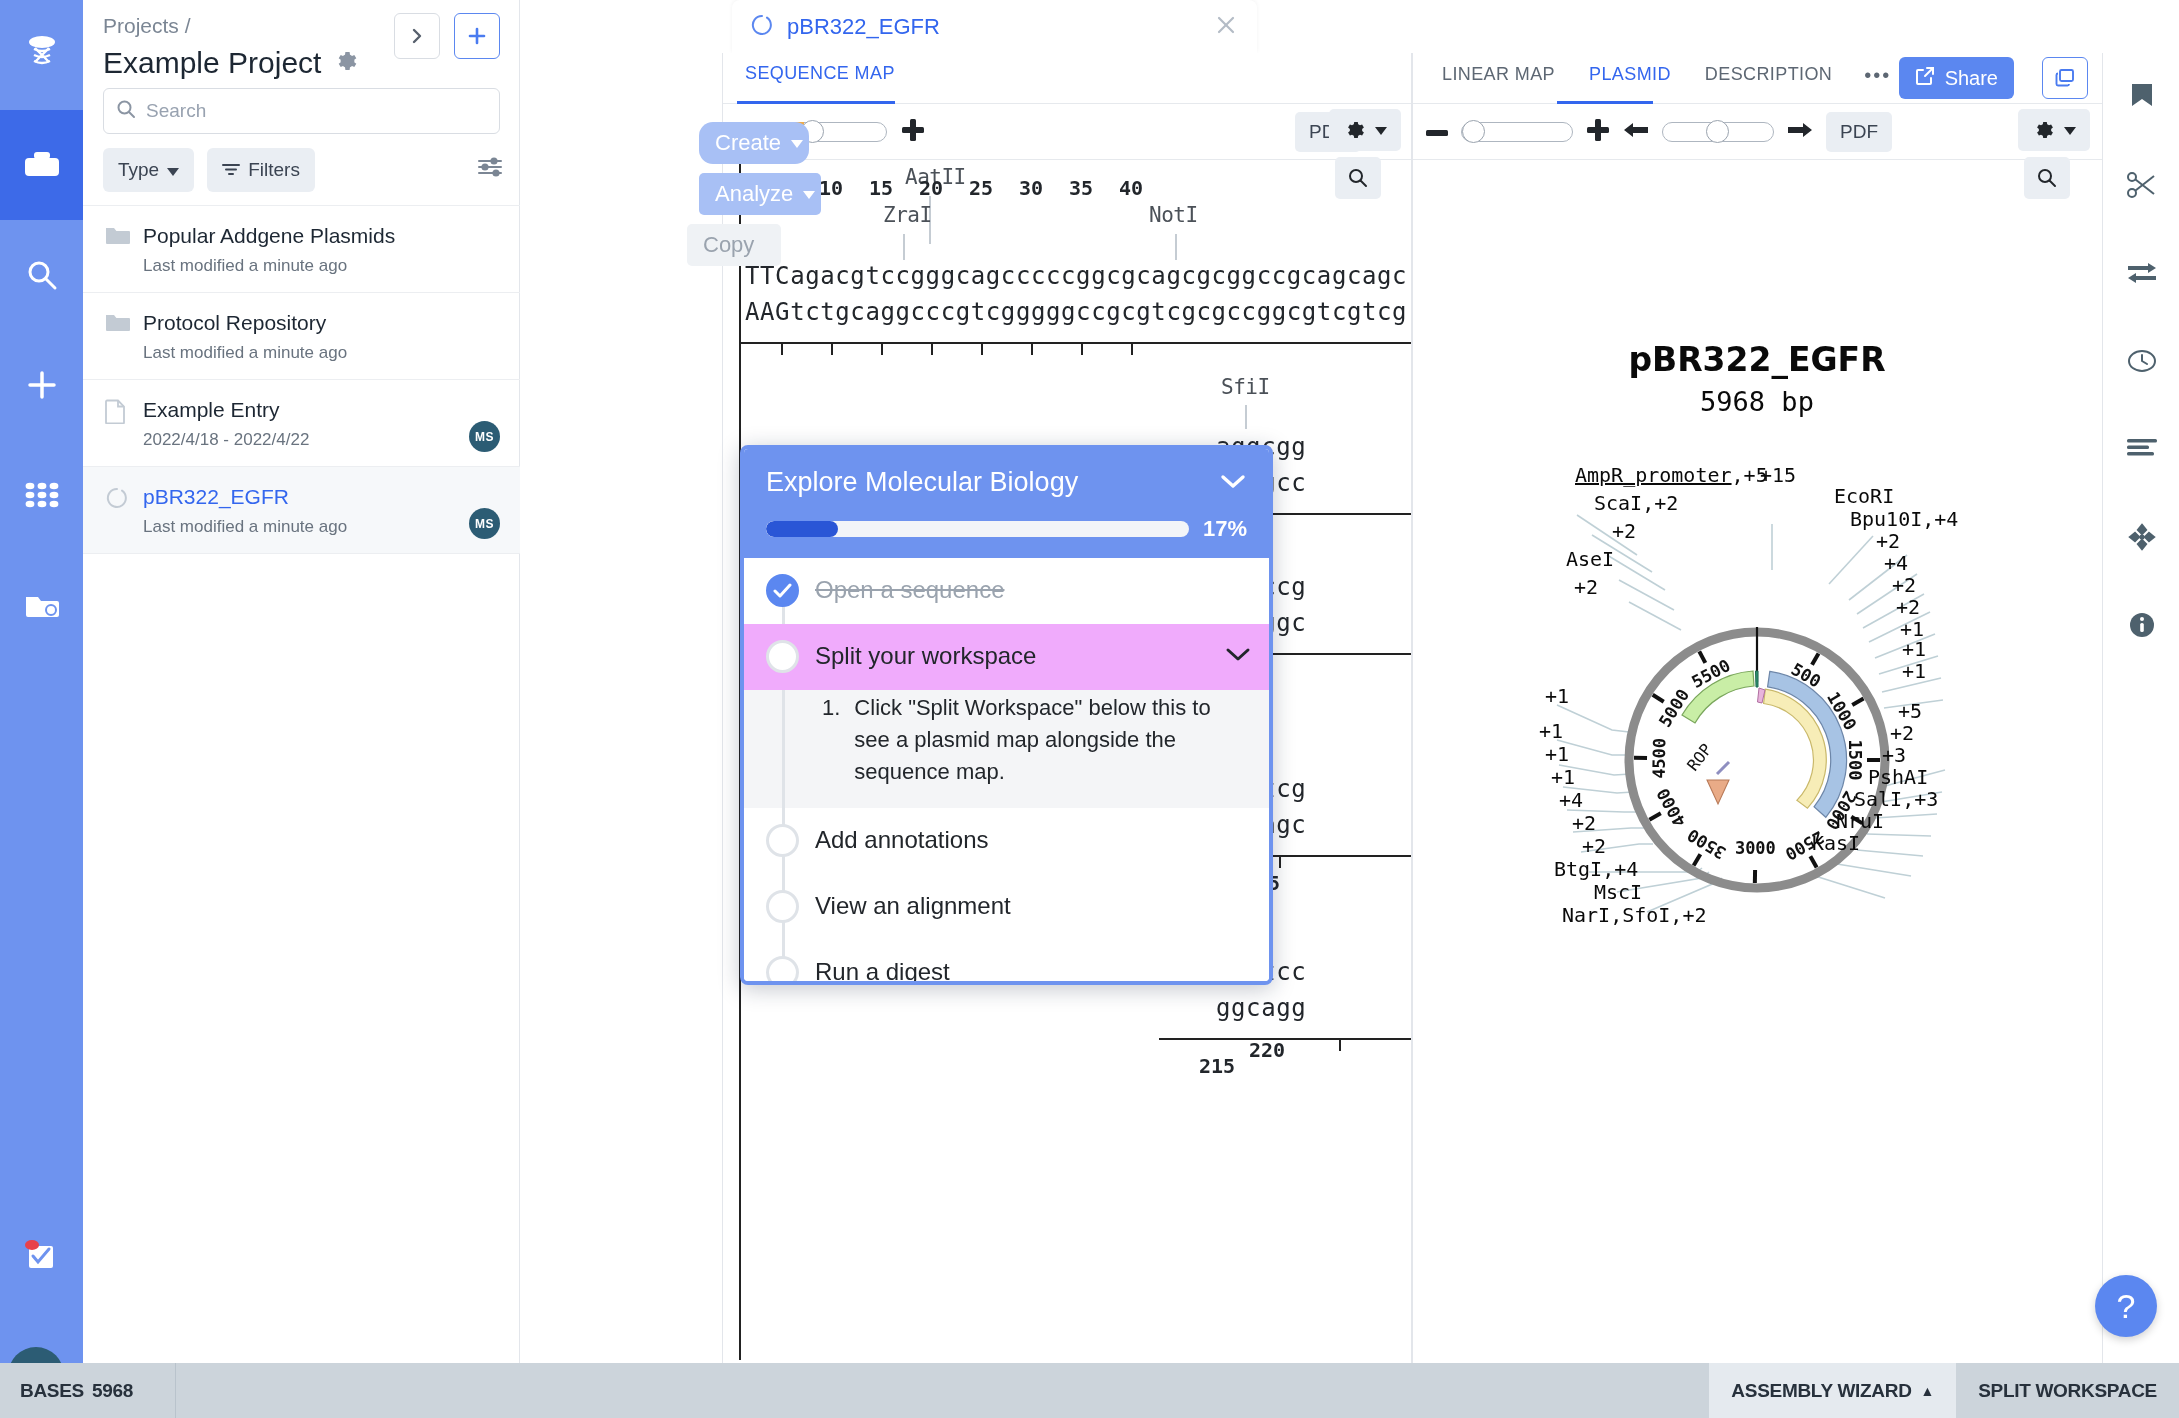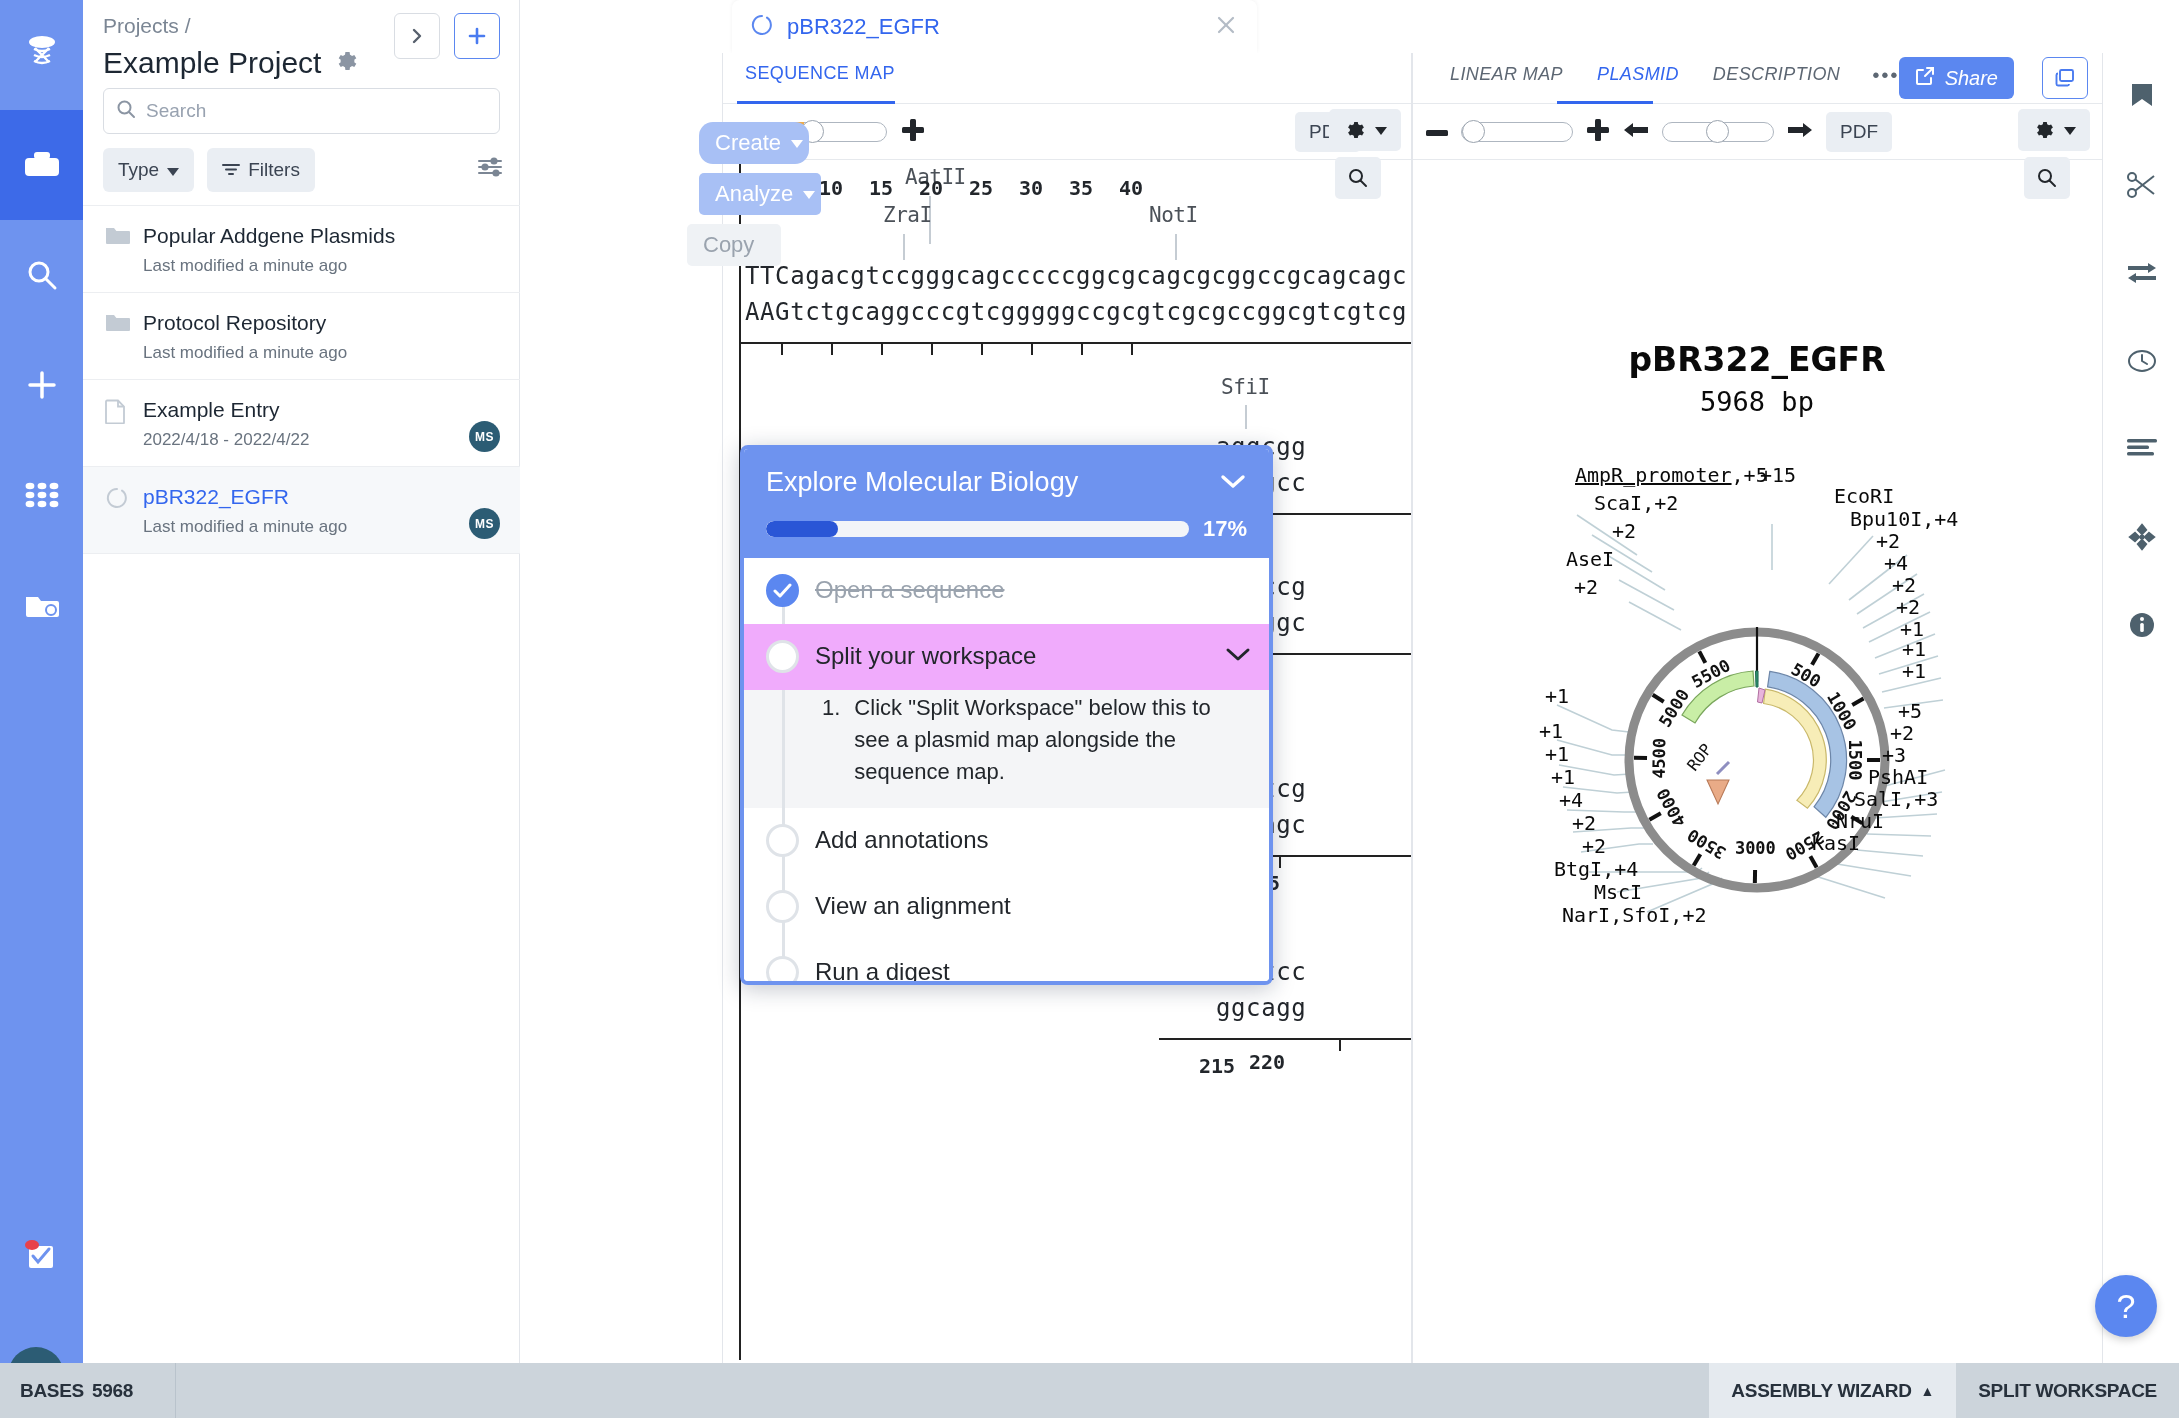--- a/index.html
+++ b/index.html
@@ -213,21 +213,21 @@
     color: #22262b; line-height: 32px;
   }
 
   
   .right {
     position: absolute; left: 1412px; top: 53px; width: 690px; height: 1310px;
     background: #ffffff;
   }
   .map-tabs {
     position: relative; height: 51px; border-bottom: 1px solid #e6e9ed;
-    display: flex; align-items: flex-start; padding-left: 36px; gap: 30px; font-style: italic;
+    display: flex; align-items: flex-start; padding-left: 28px; gap: 30px;
   }
   .map-tab {
     font-size: 18px; color: #5d6773; letter-spacing: .4px; padding: 11px 2px 0 2px; cursor: pointer;
   }
   .map-tab.active { color: #3366ee; }
   .map-tab-underline {
     position: absolute; left: 145px; bottom: -1px; width: 96px; height: 3px; background: #3366ee;
   }
   .dots-btn { padding-top: 11px; color: #5d6773; font-size: 20px; cursor: pointer; letter-spacing: 2px; }
   .share-btn {
@@ -590,21 +590,21 @@
         <div class="ruler-tick" style="left:540px; top:90px;"></div>
         <div class="ruler-num" style="left:505px; top:106px;">175</div>
       </div>
 
       <div class="seq-block" style="height:180px;">
         <div class="seq-line" style="left:477px; top:8px;">ccgtcc</div>
         <div class="seq-line" style="left:477px; top:44px;">ggcagg</div>
         <div class="ruler" style="left:420px; top:88px; width:255px;"></div>
         <div class="ruler-tick" style="left:600px; top:88px;"></div>
         <div class="ruler-num" style="left:460px; top:104px;">215</div>
-        <div class="ruler-num" style="left:510px; top:100px;">220</div>
+        <div class="ruler-num" style="left:510px; top:88px;">220</div>
       </div>
     </div>
 
     <div class="ctx" style="left:-24px; top:69px; width:240px;">
       <div class="ctx-item blue" style="width:110px; margin-left:0;border-radius:14px;">
         <span>Create</span>
         <span class="caret">
           <svg width="12" height="8" viewBox="0 0 12 8" fill="#ffffff">
               <polygon points="0,0 12,0 6,8"></polygon>
             </svg>

